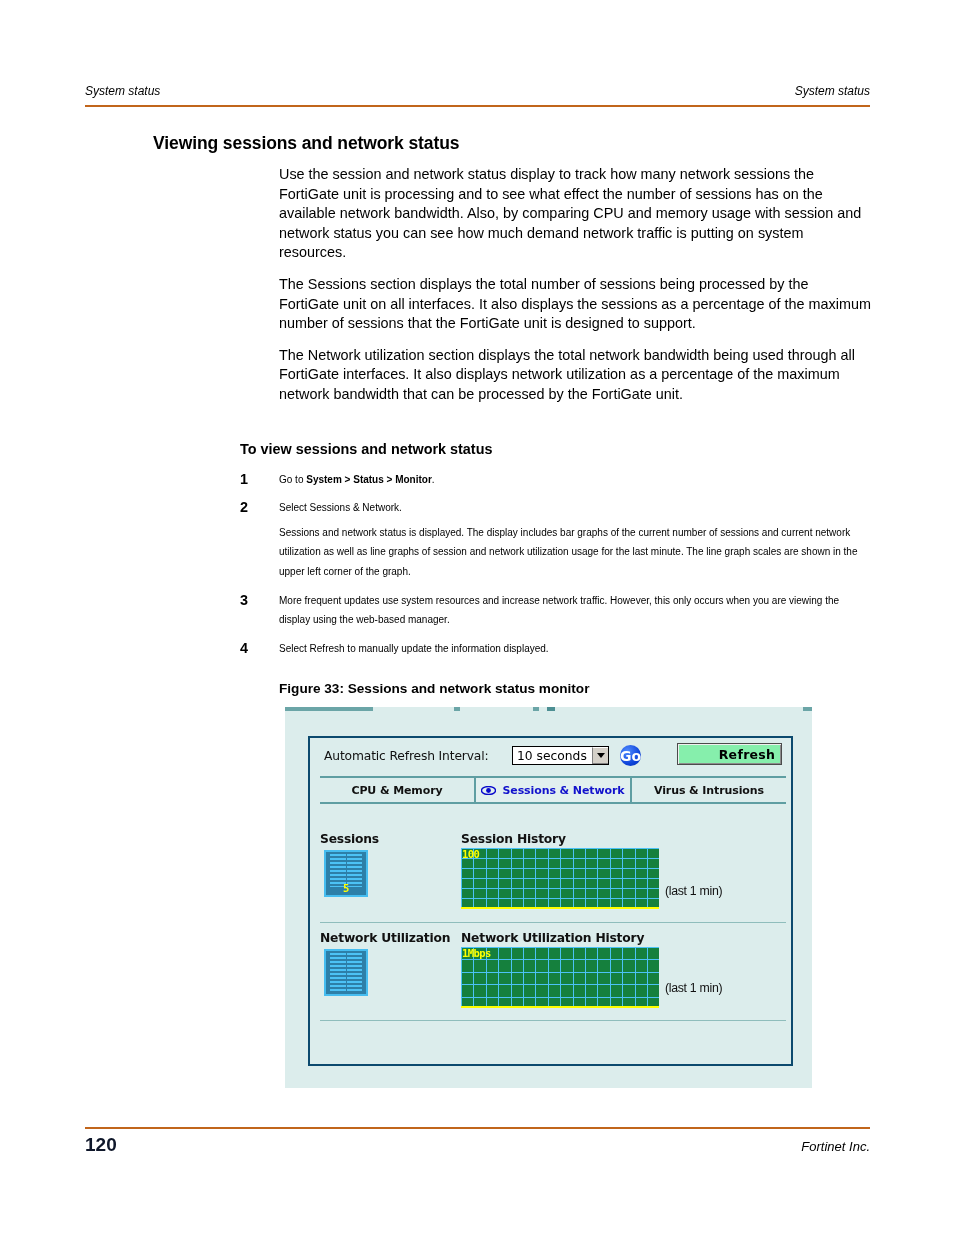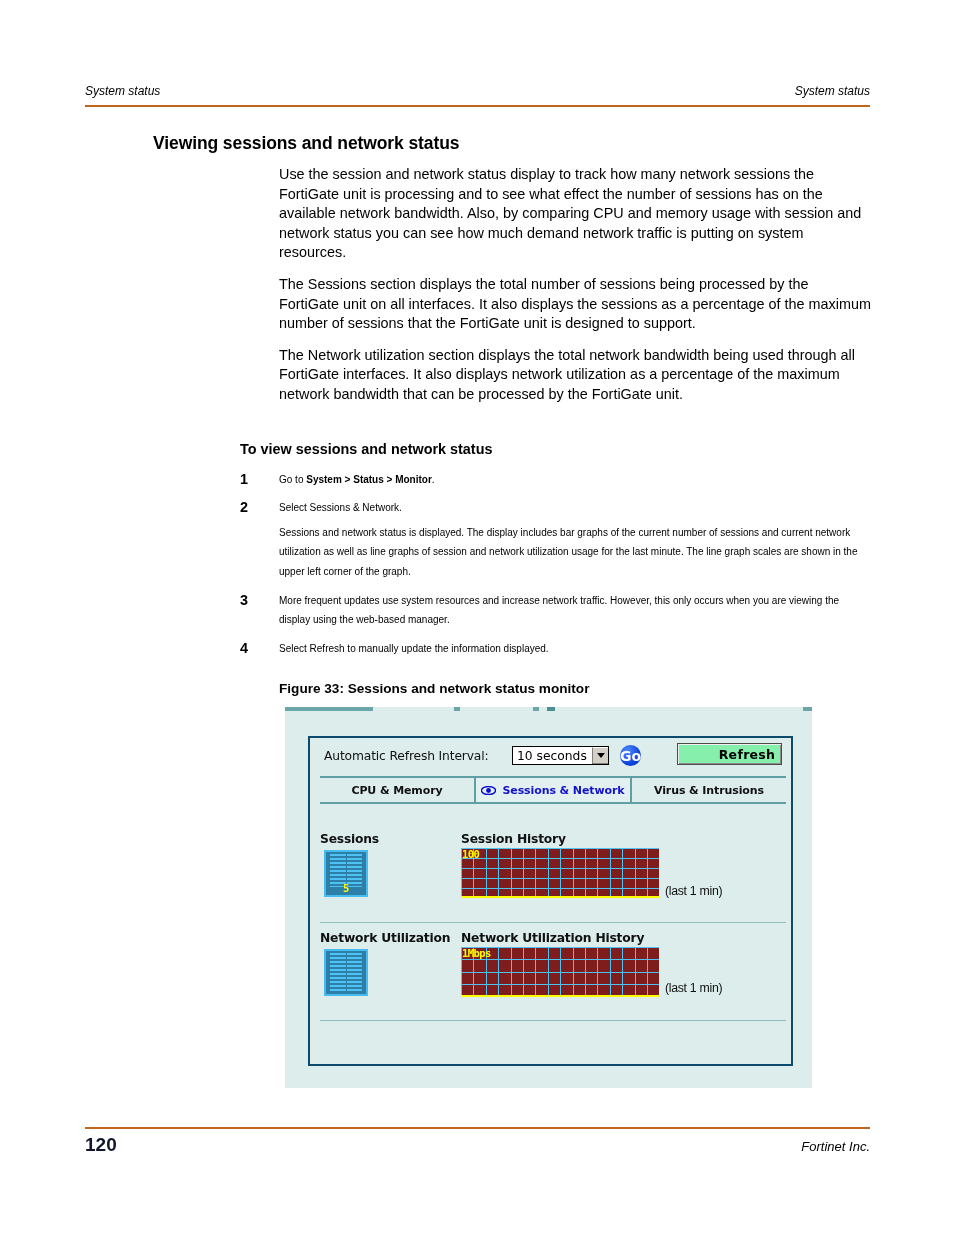--- a/index.html
+++ b/index.html
@@ -331,22 +331,22 @@
   .gauge.net .stripes { height: 40px; }
   .gauge.net .midline { height: 40px; }
   .gauge.net .gval { bottom: -1px; margin-left: 44px; }
 
   
   .hist {
     position: absolute;
     left: 141px;
     top: 16px;
     width: 198px;
-    height: 50px;
-    background: #7f1d1d;
+    height: 61px;
+    background: #15803d;
     box-sizing: border-box;
   }
   .hist .grid {
     position: absolute;
     left: 0; top: 0; right: 0; bottom: 0;
     background-image:
       repeating-linear-gradient(to right, #4cc2f5 0px, #4cc2f5 1px, transparent 1px, transparent 12.4px),
       repeating-linear-gradient(to bottom, #4cc2f5 0px, #4cc2f5 1px, transparent 1px, transparent 10px);
   }
   .hist.net .grid {

